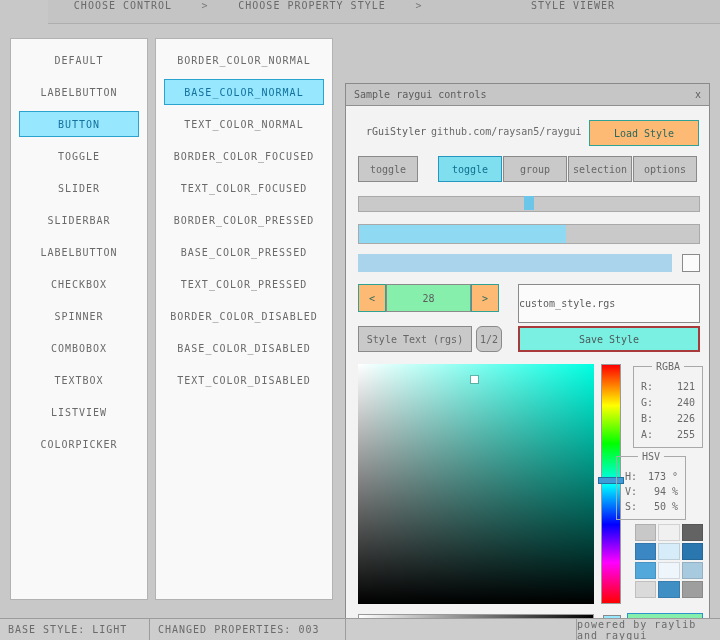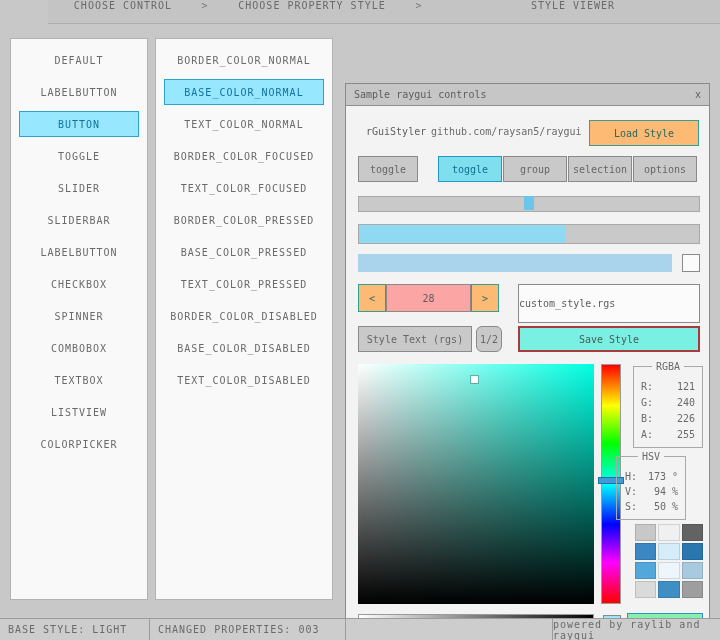--- a/index.html
+++ b/index.html
@@ -100,21 +100,21 @@
     background:#a9d4ec;
   }
   .checkbox {
     position:absolute; left:336px; top:170px; width:18px; height:18px;
     background:#fbfbfb; border:1px solid #8a8a8a;
   }
 
   .spin-dec { left:12px;  top:200px; width:28px; height:28px; }
   .spin-val {
     position:absolute; left:40px; top:200px; width:85px; height:28px;
-    background:#fca5a5; border:1px solid #8a8a8a;
+    background:#86efac; border:1px solid #8a8a8a;
     display:flex; align-items:center; justify-content:center; color:#5d5d5d;
   }
   .spin-inc { left:125px; top:200px; width:28px; height:28px; }
   .filename {
     position:absolute; left:172px; top:200px; width:182px; height:39px;
     background:#fbfbfb; border:1px solid #8a8a8a;
     display:flex; align-items:center; padding-left:0; color:#5d5d5d;
   }
 
   .style-text { left:12px;  top:242px; width:114px; height:26px; }
@@ -179,21 +179,21 @@
   
   .statusbar {
     position:absolute; left:0; right:0; bottom:0; height:22px;
     background:#cdcdcd; border-top:1px solid #9c9c9c;
     display:flex; align-items:center; letter-spacing:1px;
   }
   .sseg { height:22px; display:flex; align-items:center; }
   .ss1 { width:150px; padding-left:8px; border-right:1px solid #9c9c9c; }
   .ss2 { width:196px; padding-left:8px; border-right:1px solid #9c9c9c; }
   .ssfill { flex:1; }
-  .ss3 { width:168px; justify-content:flex-end; padding-right:8px; border-left:1px solid #9c9c9c; }
+  .ss3 { width:144px; justify-content:flex-end; padding-right:8px; border-left:1px solid #9c9c9c; }
 </style>
 </head>
 <body>
 
 <div class="header">
   <div class="hcell hc1">CHOOSE CONTROL</div>
   <div class="hsep">&gt;</div>
   <div class="hcell hc2">CHOOSE PROPERTY STYLE</div>
   <div class="hsep">&gt;</div>
   <div class="hcell hc3">STYLE VIEWER</div>

